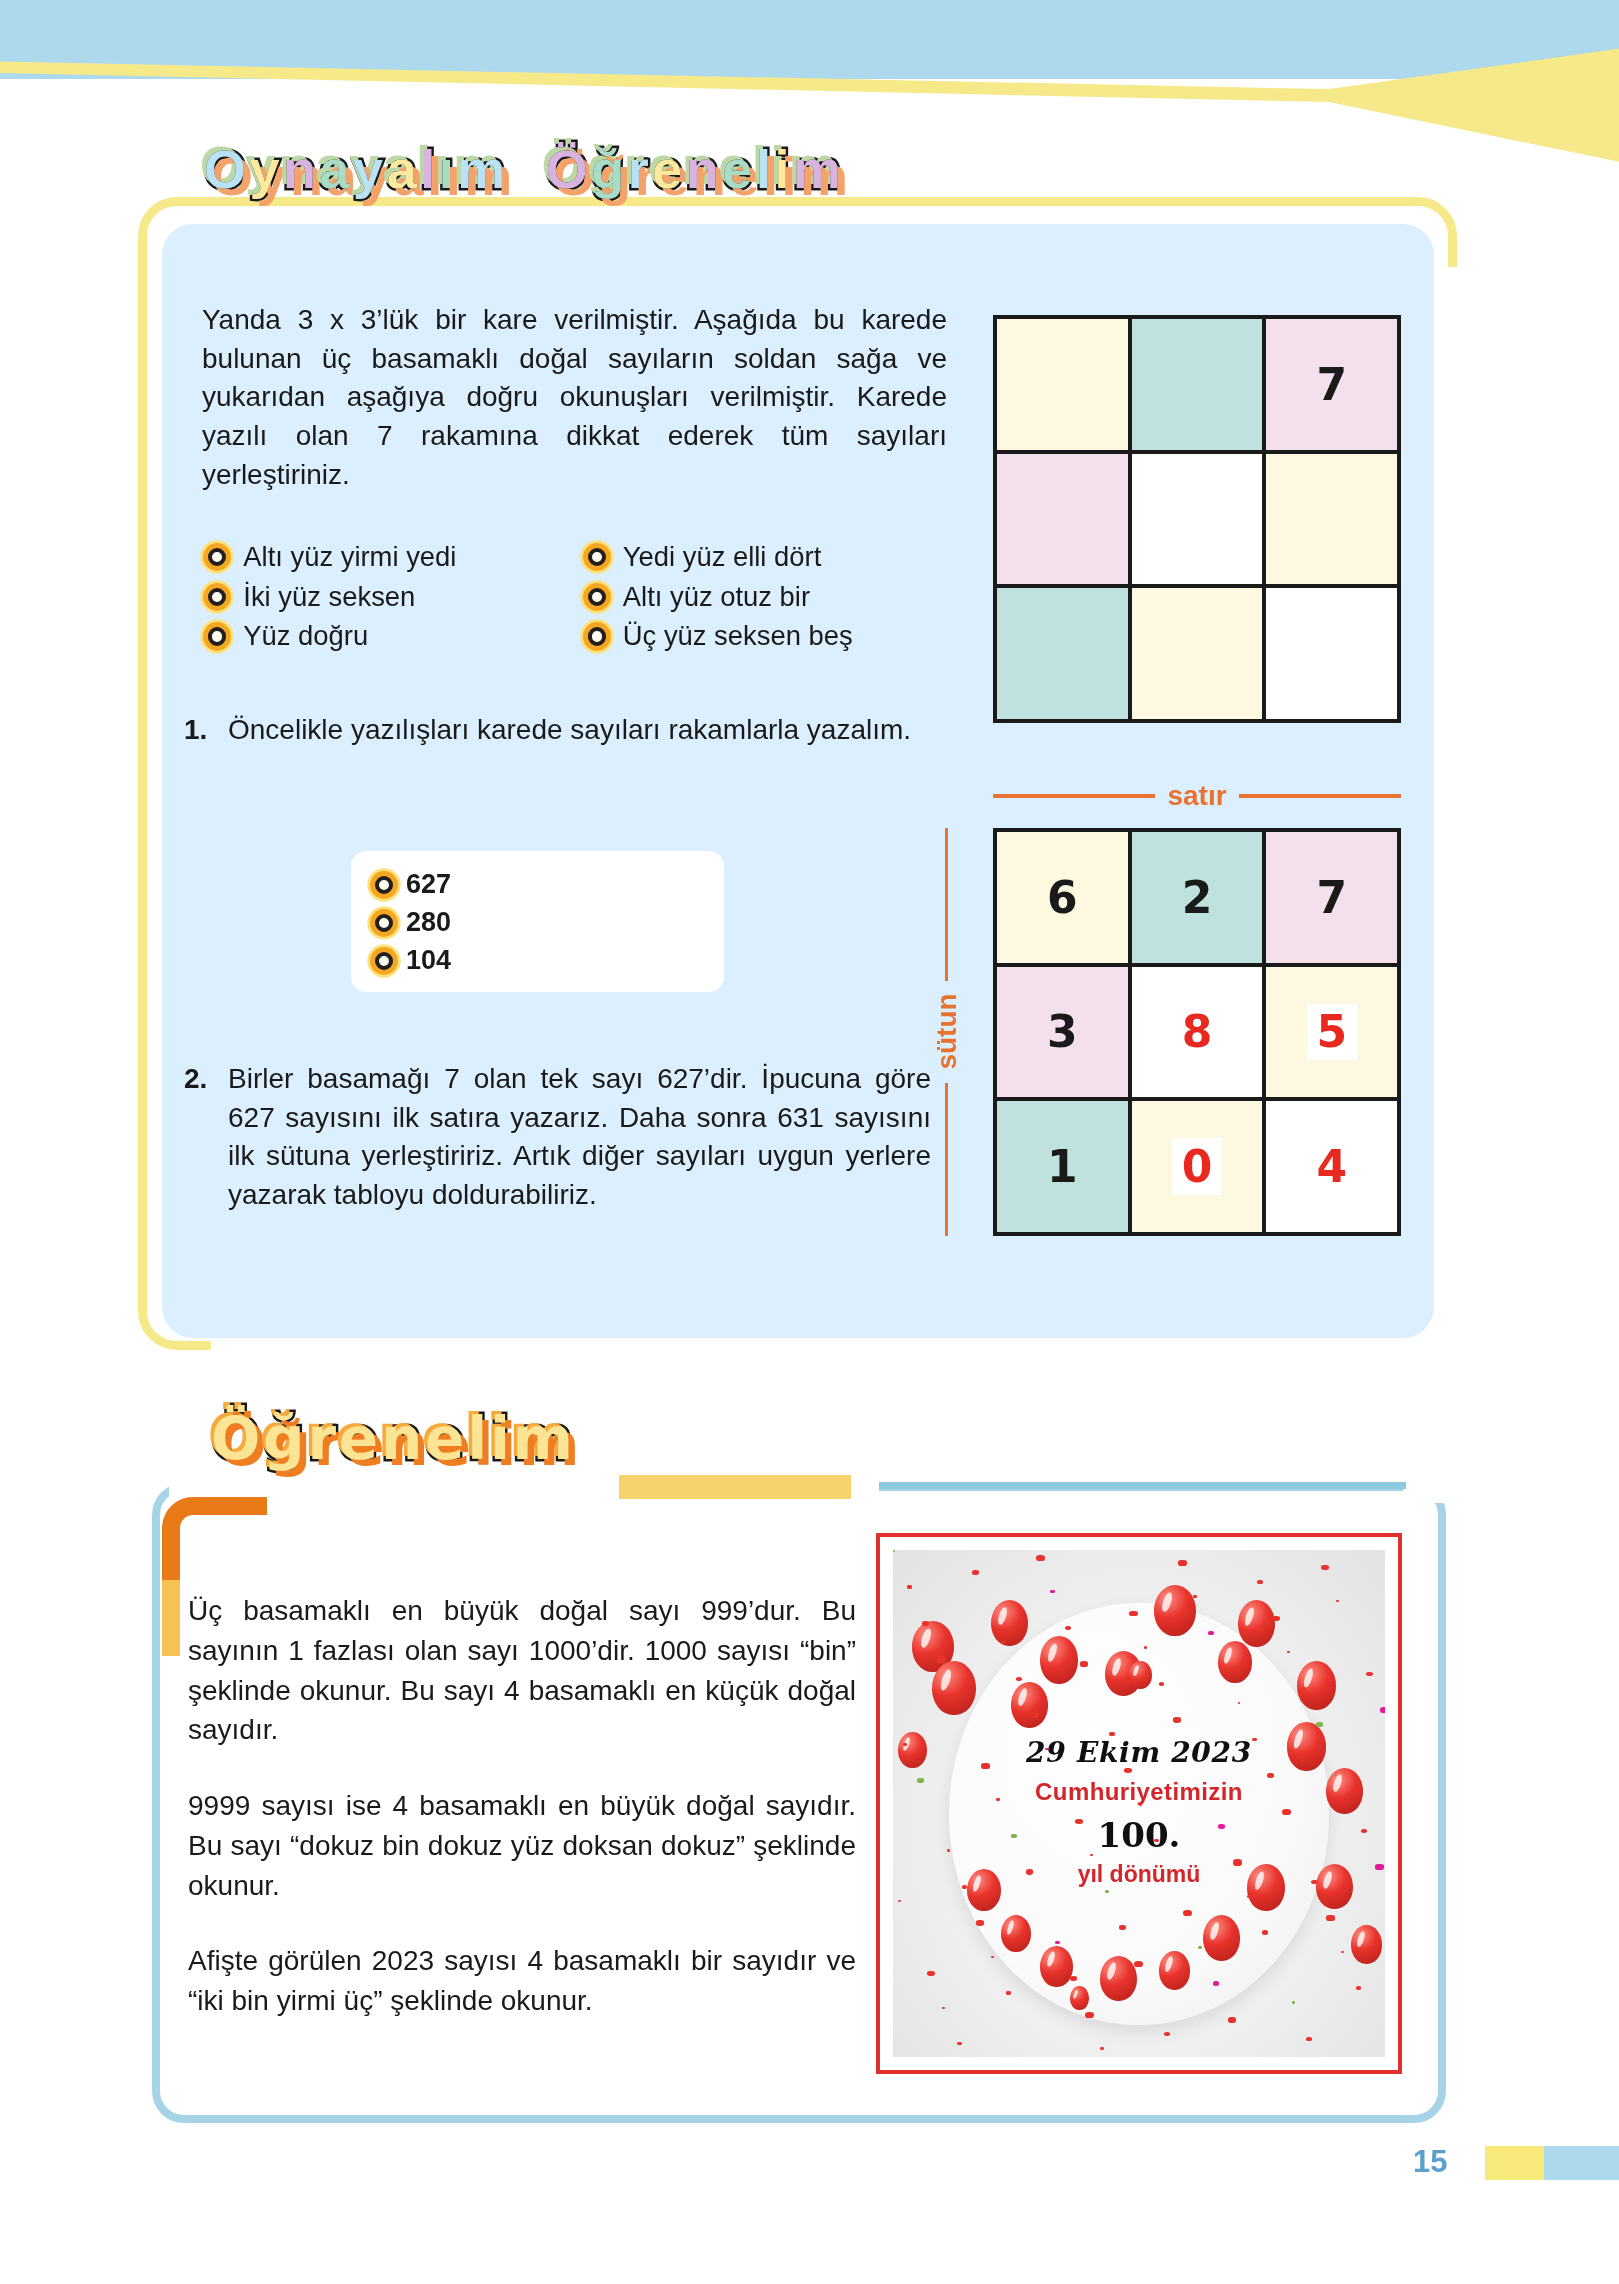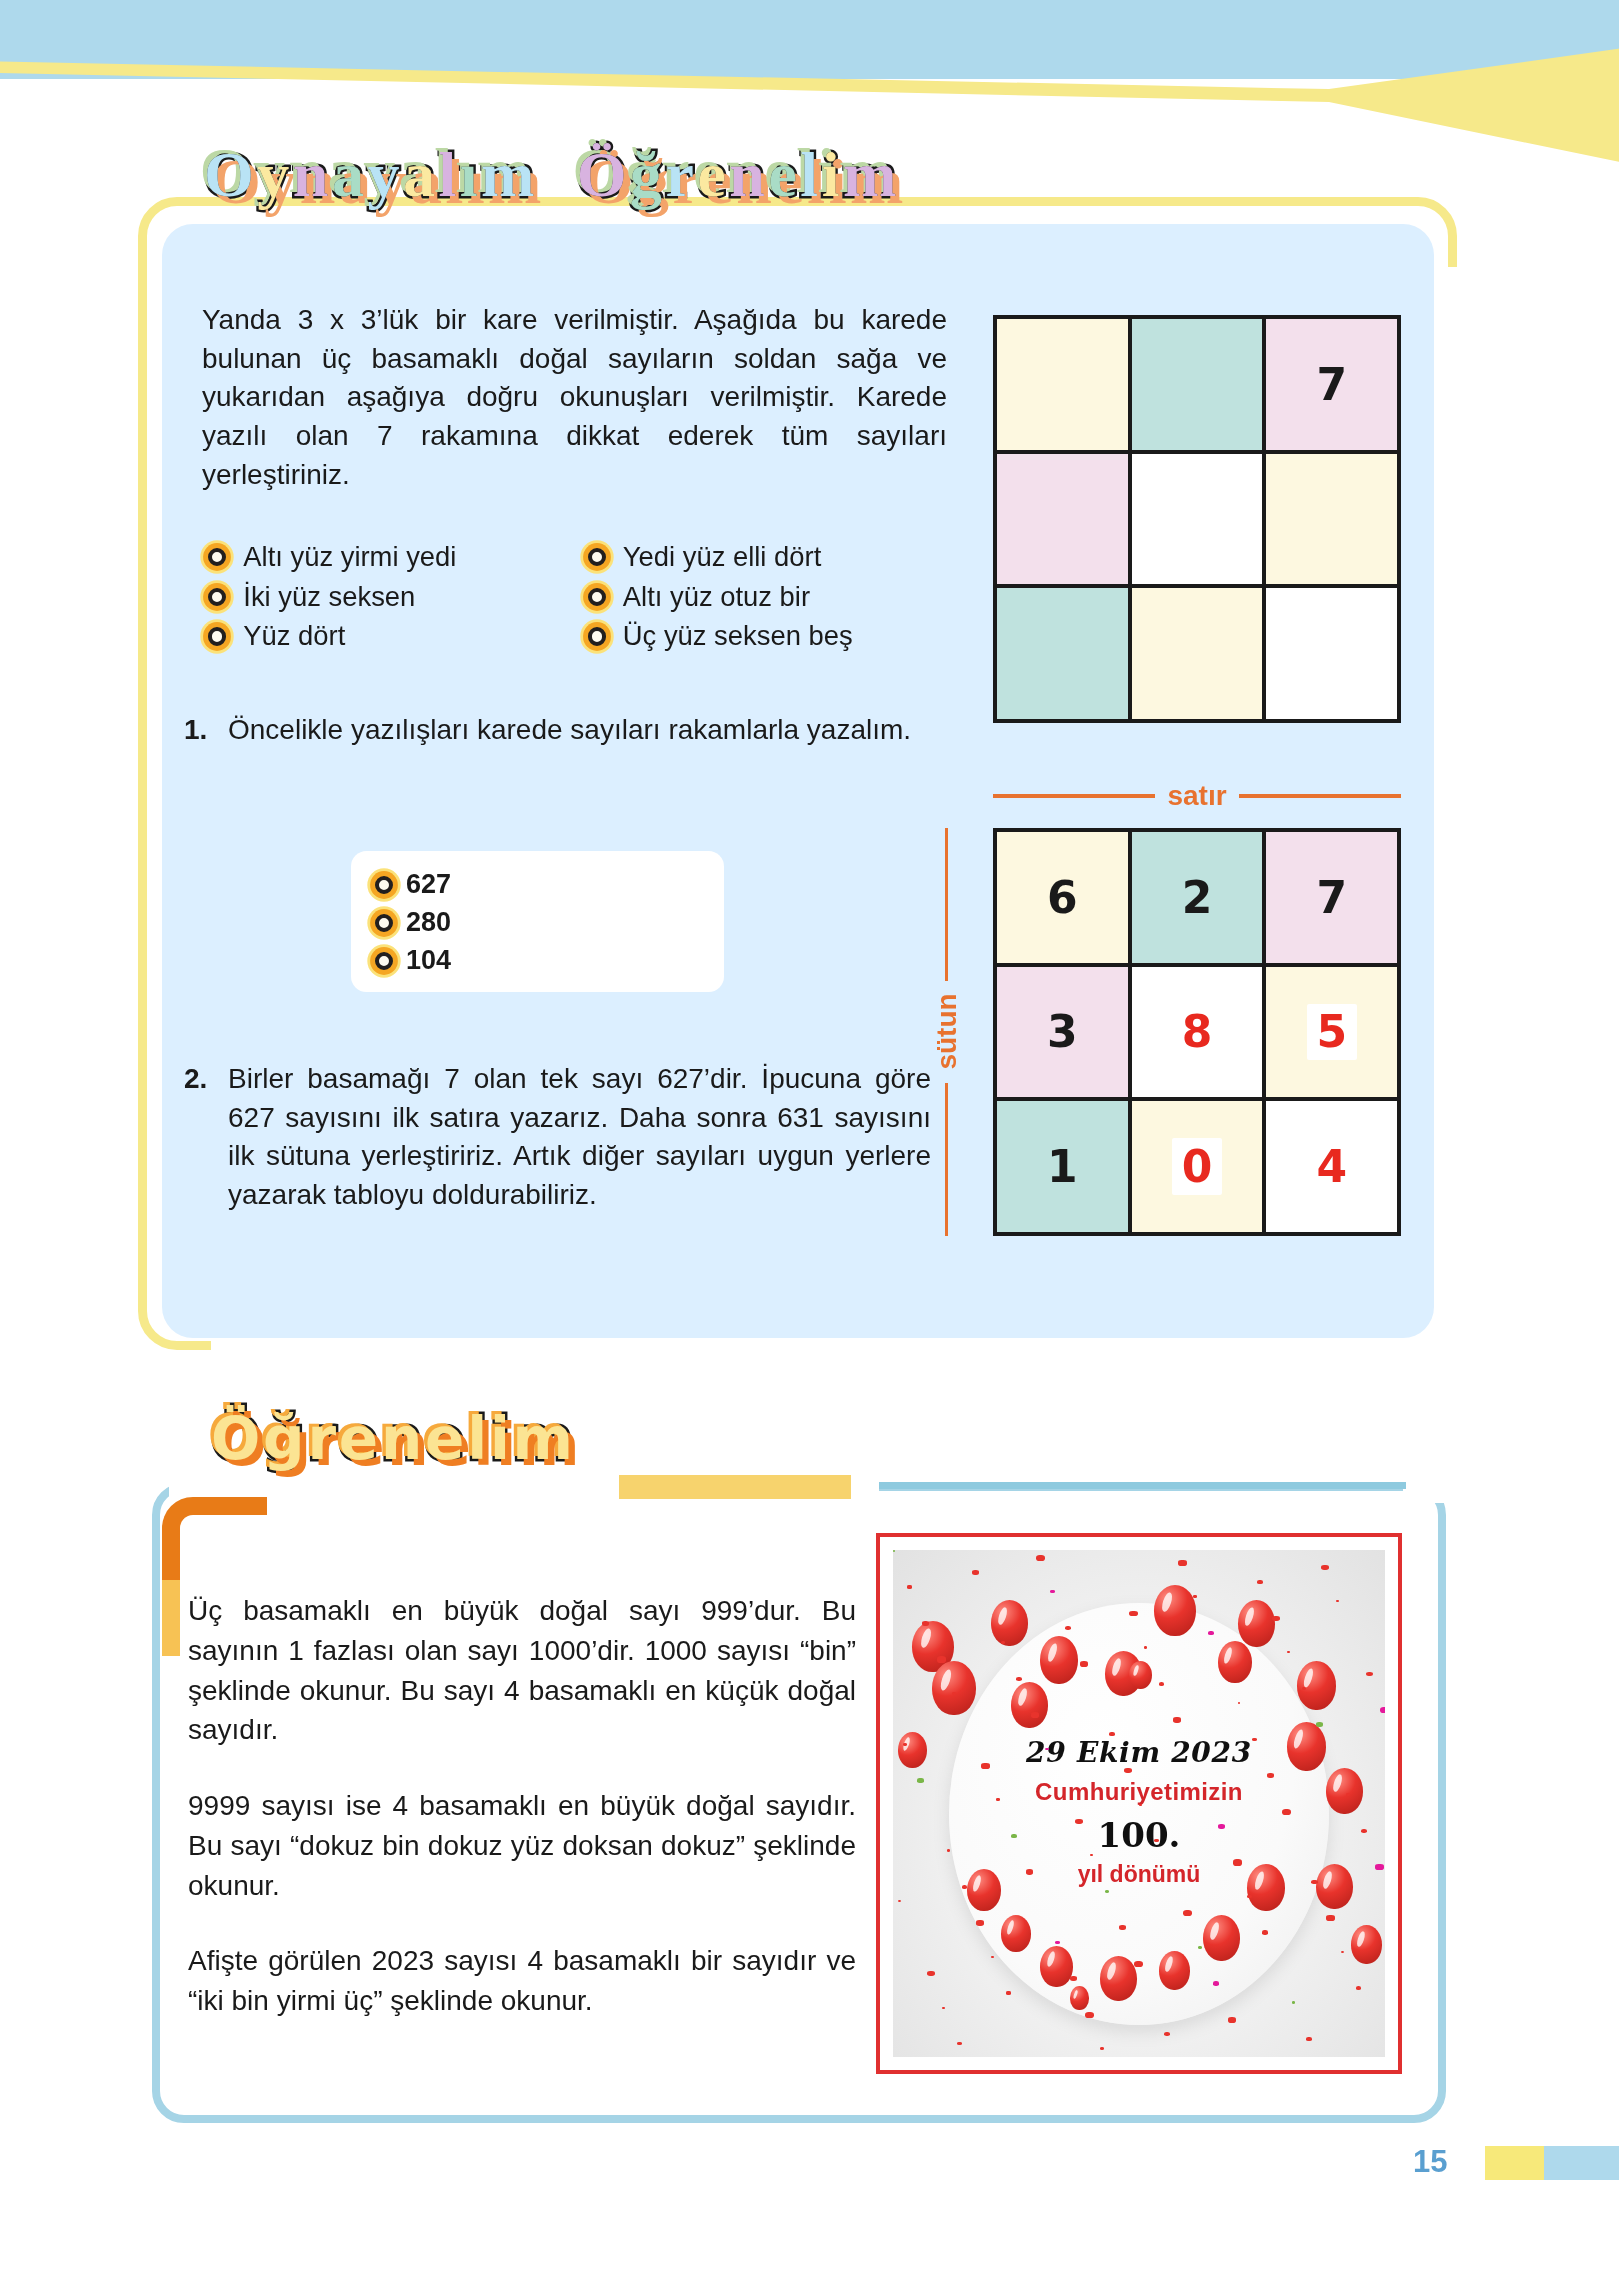--- a/index.html
+++ b/index.html
@@ -64,23 +64,23 @@
     left: 162px; top: 224px;
     width: 1272px; height: 1114px;
     background: #dcefff;
     border-radius: 31px;
   }
 
   
   .heading-oynayalim {
     position: absolute;
     left: 204px; top: 138px;
-    font-size: 64px;
+    font-size: 54px;
     font-weight: bold;
-    font-family: Liberation Serif, serif;
+    font-family: Liberation Sans, sans-serif;
     letter-spacing: 3.5px;
     white-space: nowrap;
     z-index: 40;
   }
   .heading-oynayalim .ch {
     display: inline-block;
     color: #bfe4f4;
     -webkit-text-stroke: 4.9px #1a1a1a;
     paint-order: stroke fill;
     text-shadow:
@@ -413,21 +413,21 @@
       <div class="word-item">
         <span class="bullet"></span>
         <span>Altı yüz yirmi yedi</span>
       </div>
       <div class="word-item">
         <span class="bullet"></span>
         <span>İki yüz seksen</span>
       </div>
       <div class="word-item">
         <span class="bullet"></span>
-        <span>Yüz dört</span>
+        <span>Yüz doğru</span>
       </div>
     </div>
     <div class="word-col">
       <div class="word-item">
         <span class="bullet"></span>
         <span>Yedi yüz elli dört</span>
       </div>
       <div class="word-item">
         <span class="bullet"></span>
         <span>Altı yüz otuz bir</span>

